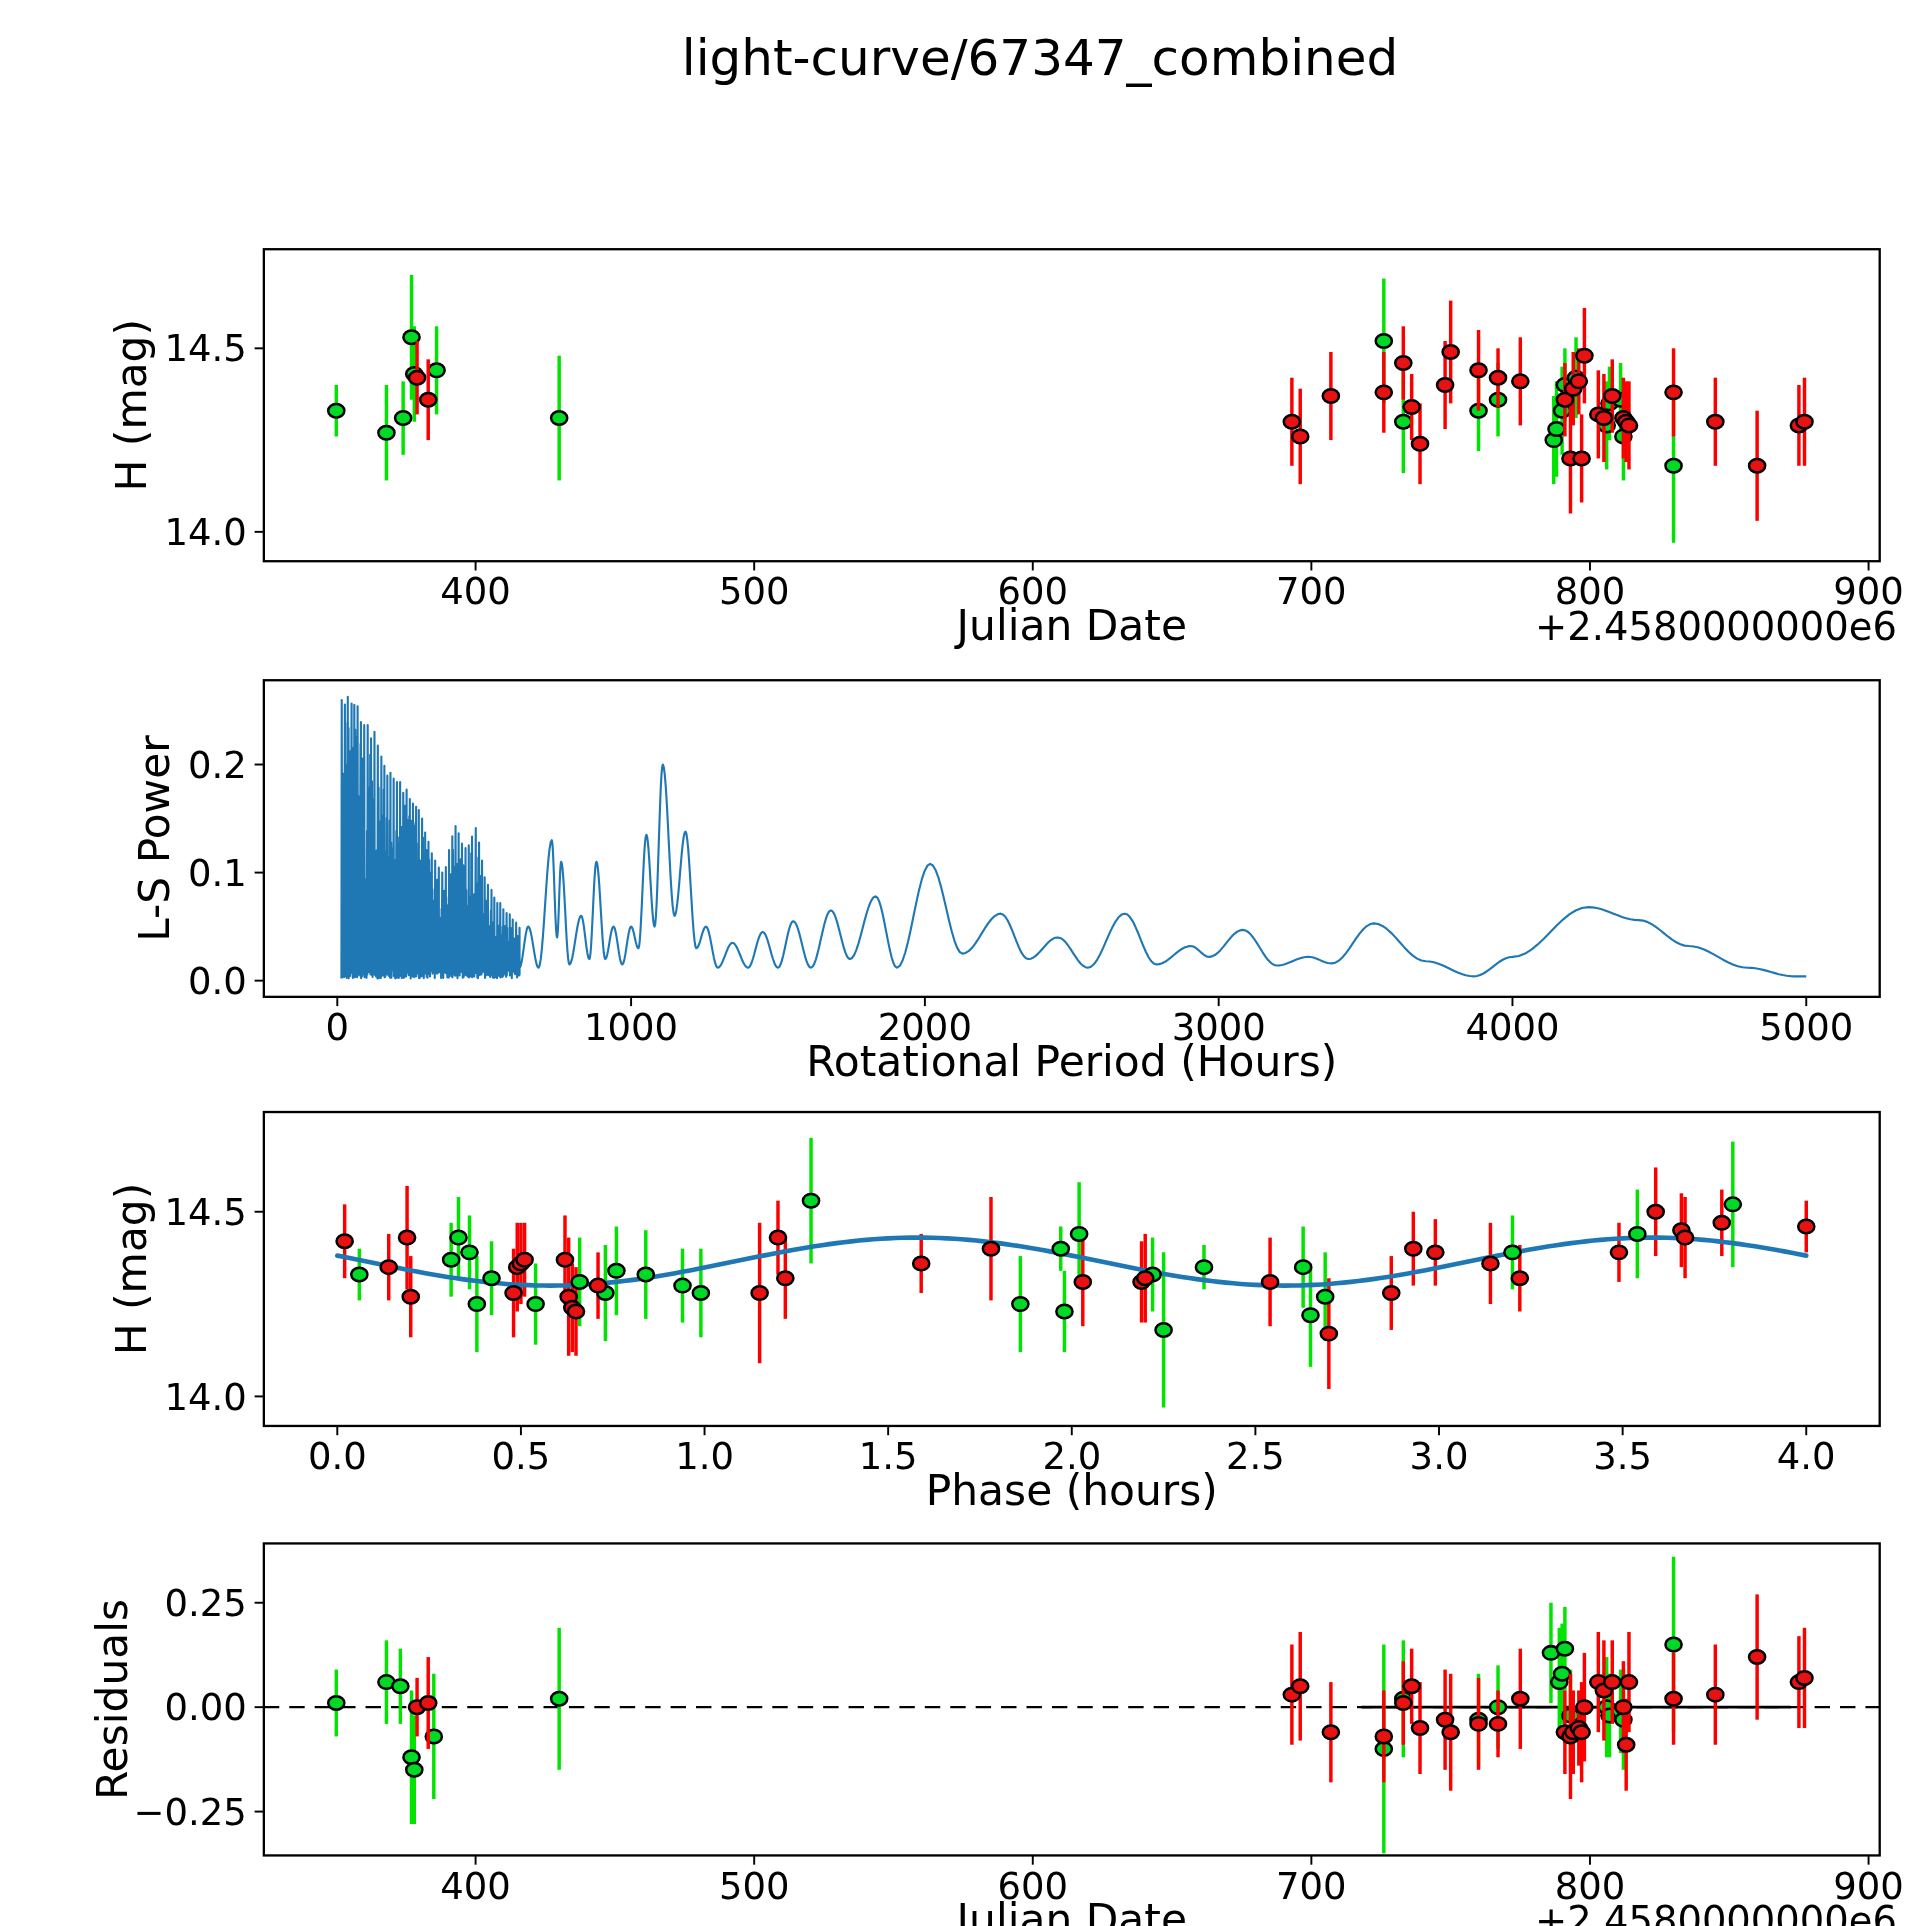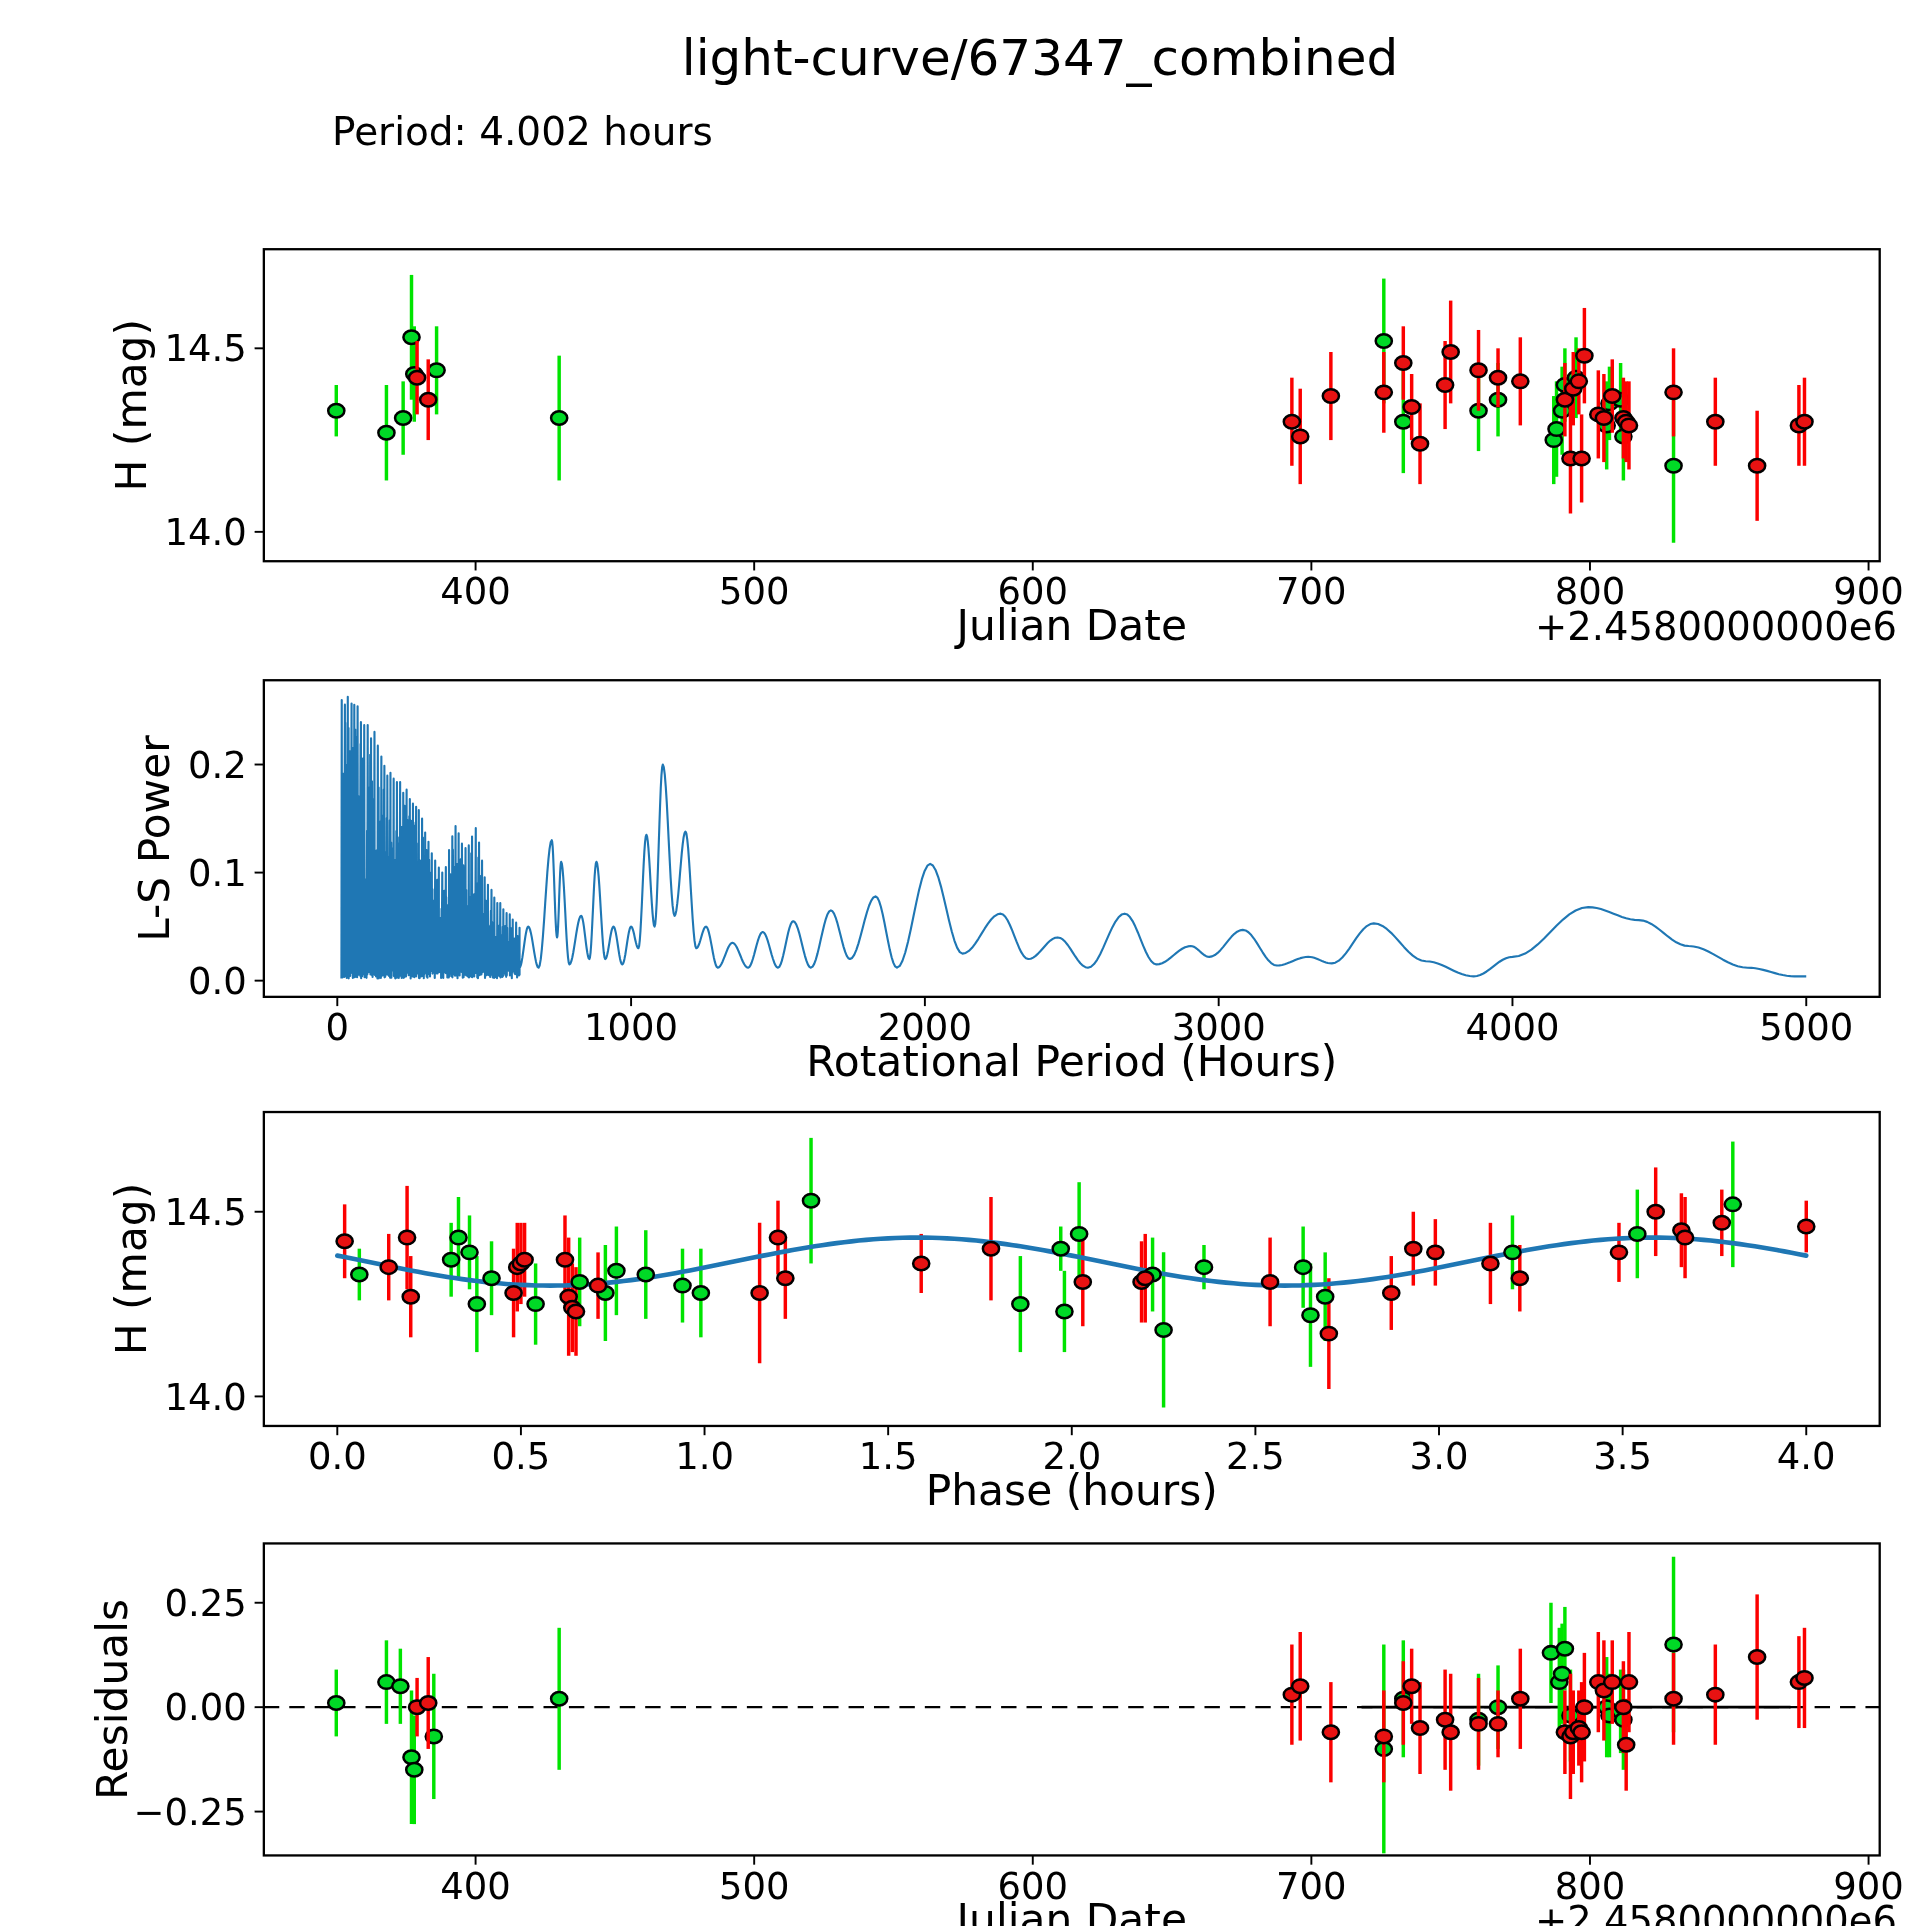--- a/index.html
+++ b/index.html
@@ -9,21 +9,20 @@
              font-size:50px;color:#000;}
   .fig-subtitle{position:absolute;left:332px;top:109px;font-size:39px;color:#000;}
   #chart-svg{position:absolute;left:0;top:0;}
   #chart-svg text{font-family:"DejaVu Sans",sans-serif;fill:#000;}
 </style>
 </head>
 <body>
 
 <div class="figure">
   <div class="fig-title">light-curve/67347_combined</div>
-  <div class="fig-subtitle">Period: 4.002 hours</div>
   <svg id="chart-svg" width="2080" height="2080" viewBox="0 0 5400 5400" xmlns="http://www.w3.org/2000/svg">
       <g>
         <rect x="685" y="647" width="4195" height="810" fill="#ffffff" stroke="#000000" stroke-width="6"></rect>
         <g>
           <line x1="873.051724137931" y1="1133" x2="873.051724137931" y2="999.588235294117" stroke="#00e400" stroke-width="9"></line>
           <line x1="1003.2413793103449" y1="1247.3529411764716" x2="1003.2413793103449" y2="999.588235294117" stroke="#00e400" stroke-width="9"></line>
           <line x1="1046.6379310344828" y1="1180.6470588235284" x2="1046.6379310344828" y2="990.0588235294114" stroke="#00e400" stroke-width="9"></line>
           <line x1="1068.3362068965516" y1="1037.7058823529414" x2="1068.3362068965516" y2="713.7058823529414" stroke="#00e400" stroke-width="9"></line>
           <line x1="1075.5689655172414" y1="1094.8823529411773" x2="1075.5689655172414" y2="847.1176470588227" stroke="#00e400" stroke-width="9"></line>
           <line x1="1133.4310344827586" y1="1075.8235294117642" x2="1133.4310344827586" y2="847.1176470588244" stroke="#00e400" stroke-width="9"></line>

